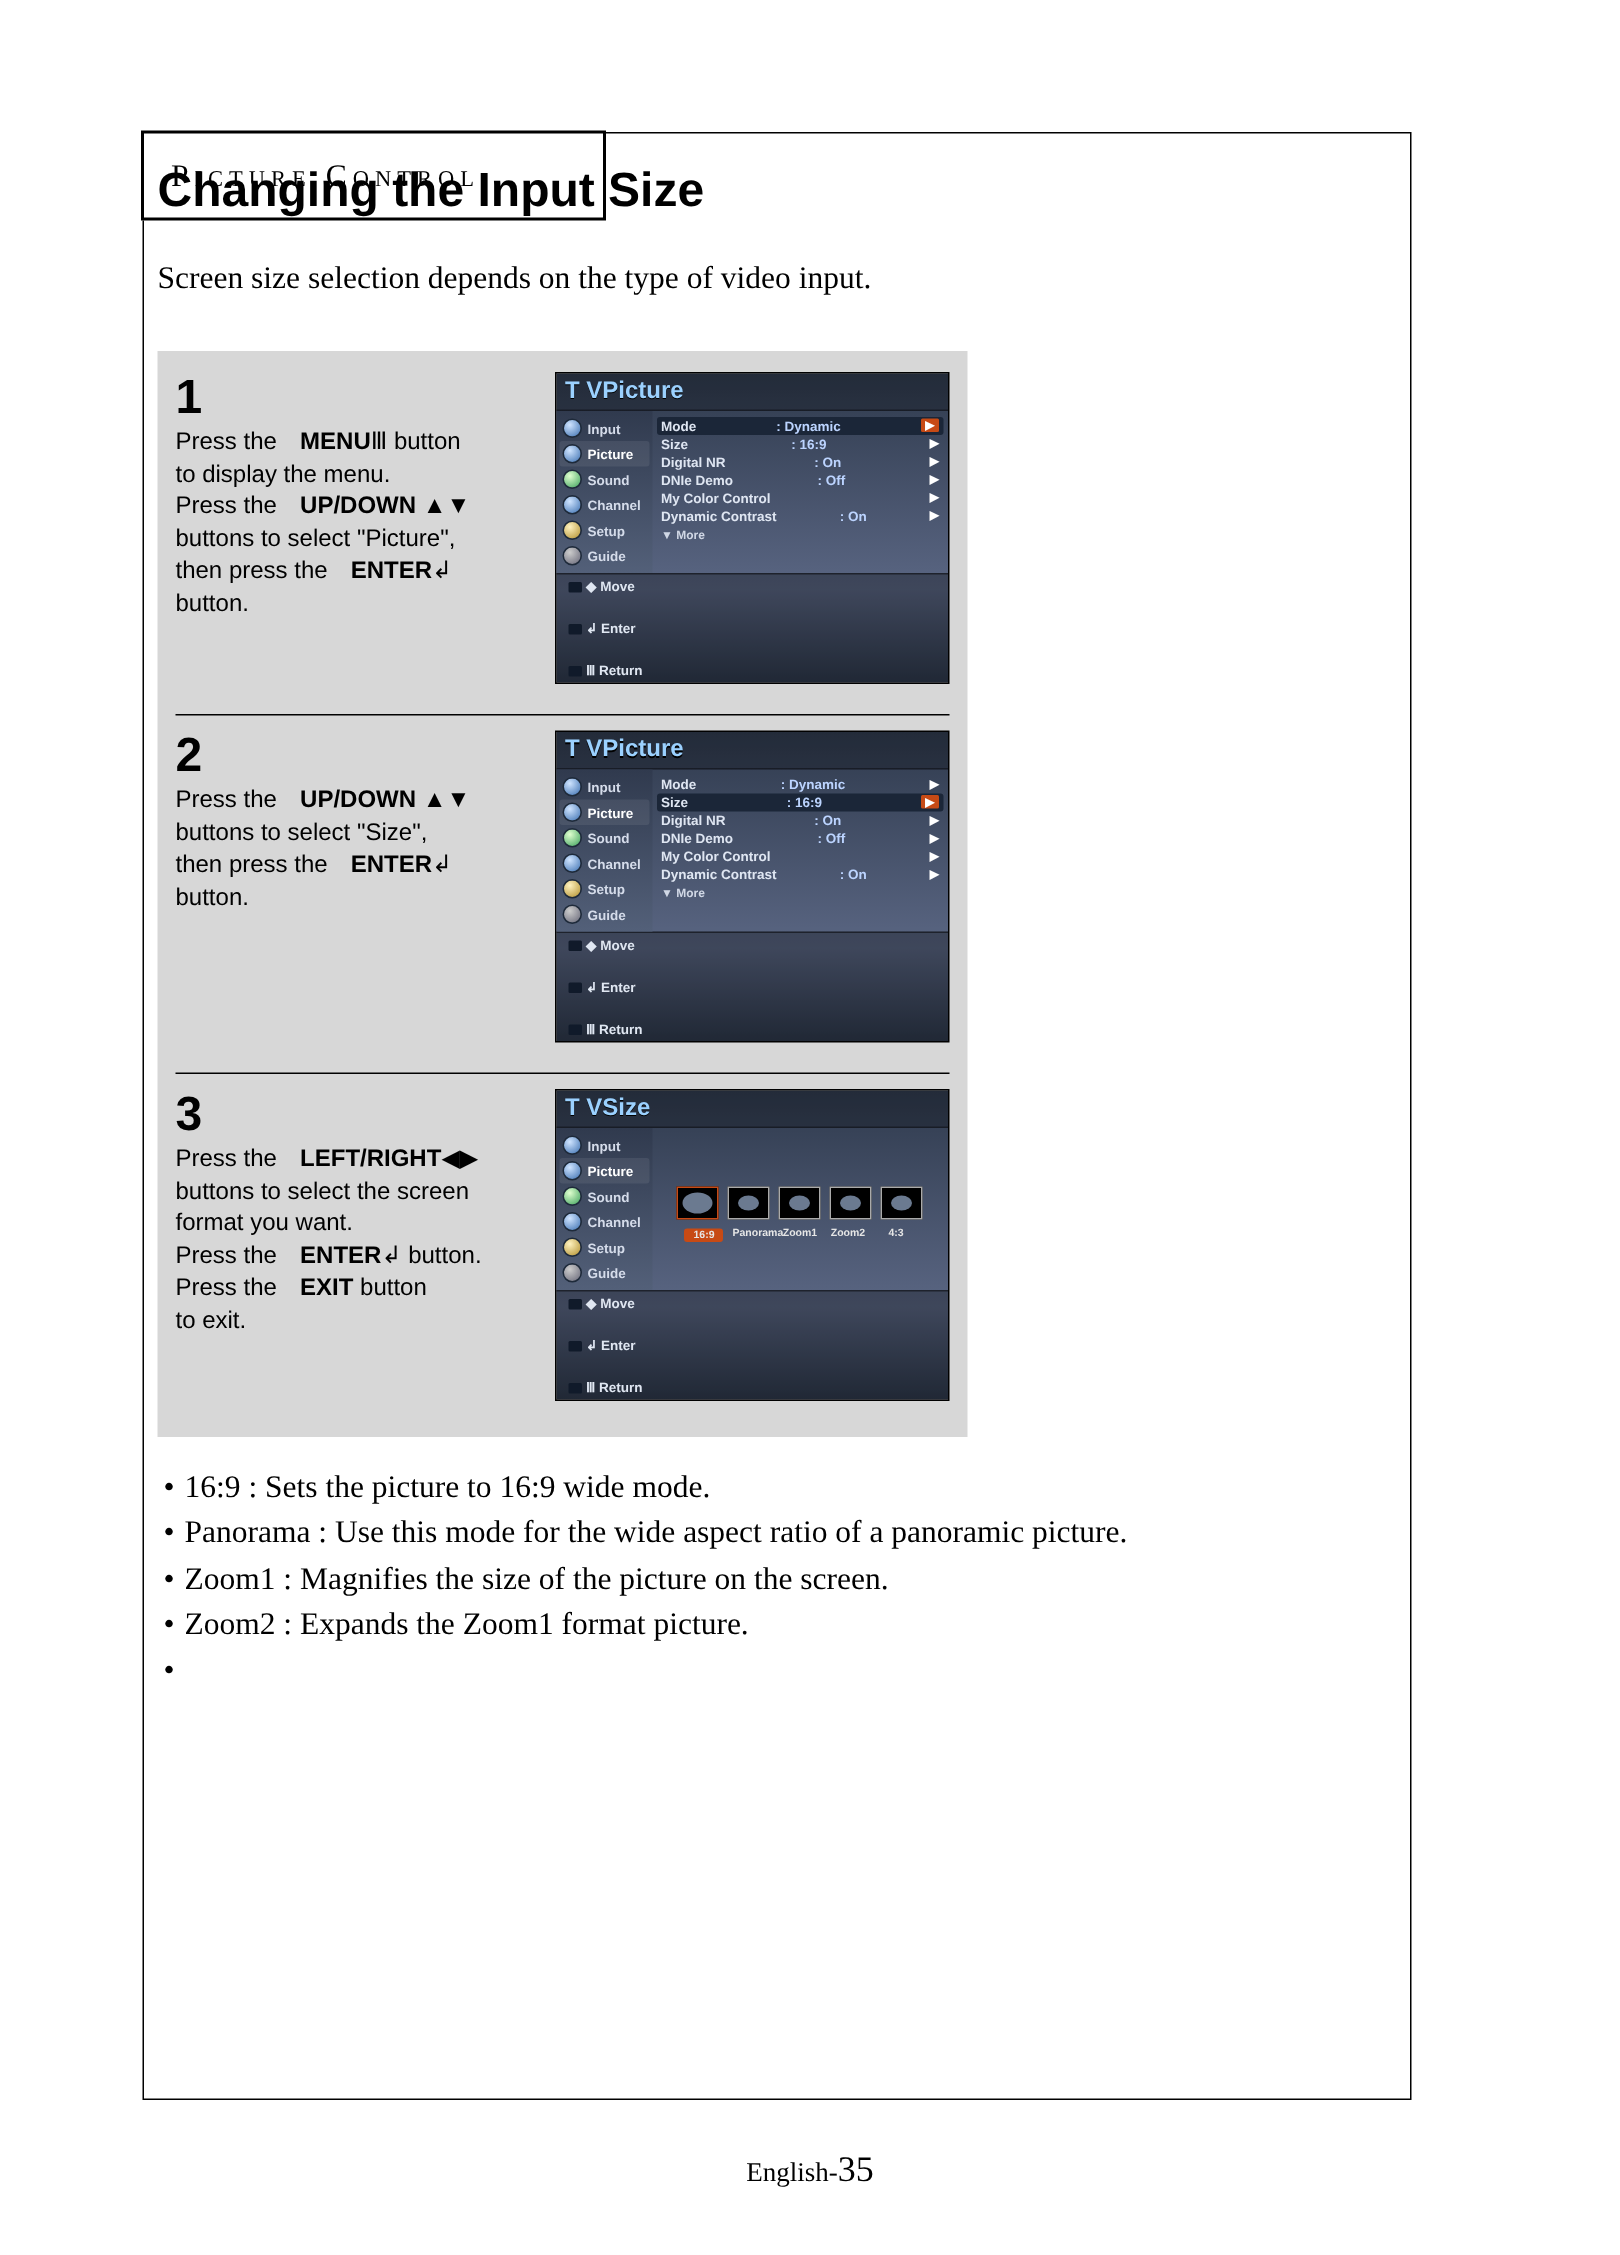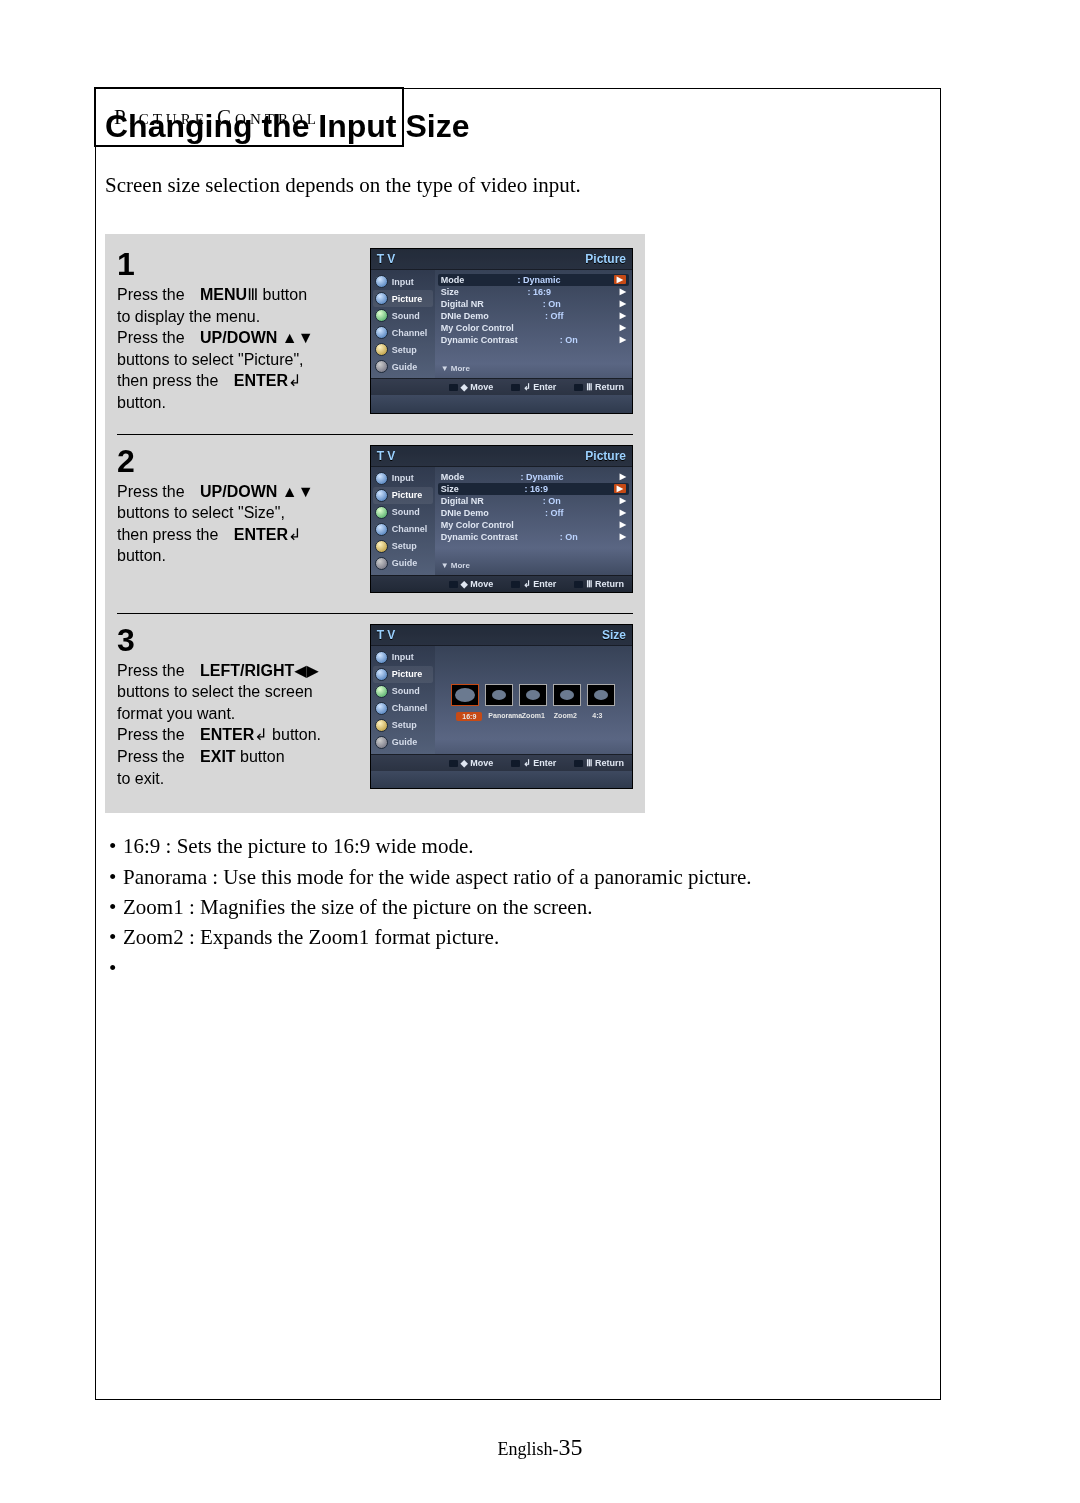--- a/index.html
+++ b/index.html
@@ -103,27 +103,26 @@
     background: linear-gradient(#2f3a4d, #5a6683 70%, #2f3a4d);
     border: 1px solid #000;
     font-family: Arial, Helvetica, sans-serif;
     color: #e6e6e6;
     font-size: 9px;
     position: relative;
     box-sizing: border-box;
   }
   .osd-header {
     display: flex;
-    justify-content: space-between;
     padding: 3px 6px;
     font-weight: 700;
     color: #9bd1ff;
     background: rgba(0,0,0,0.25);
     border-bottom: 1px solid rgba(0,0,0,0.4);
-    font-size: 12px;
+    font-size: 16px;
     text-shadow: 0 1px 0 #000;
   }
   .osd-body {
     display: flex;
   }
   .osd-side {
     width: 64px;
     background: linear-gradient(#303a4e, #536079);
     padding: 3px 2px;
     box-sizing: border-box;
@@ -175,32 +174,33 @@
   .osd-row .arrow { color: #fff; font-size: 8px; }
   .osd-row .arrow.sel-arrow {
     background: #c74a15;
     padding: 0 3px;
     border-radius: 1px;
   }
   .osd-more {
     font-size: 8px;
     font-weight: 700;
     color: #d0d7e5;
-    margin-top: 18px;
+    margin-top: 2px;
   }
   .osd-footer {
     display: flex;
     gap: 18px;
     justify-content: flex-end;
     padding: 3px 8px;
     font-size: 9px;
     font-weight: 700;
     color: #e0e7f2;
     background: rgba(0,0,0,0.3);
     border-top: 1px solid rgba(0,0,0,0.5);
+    flex-direction: column;
   }
   .osd-footer span::before {
     content: "";
     display: inline-block;
     width: 9px;
     height: 7px;
     margin-right: 3px;
     vertical-align: middle;
     background: #101a2a;
     border-radius: 1px;

